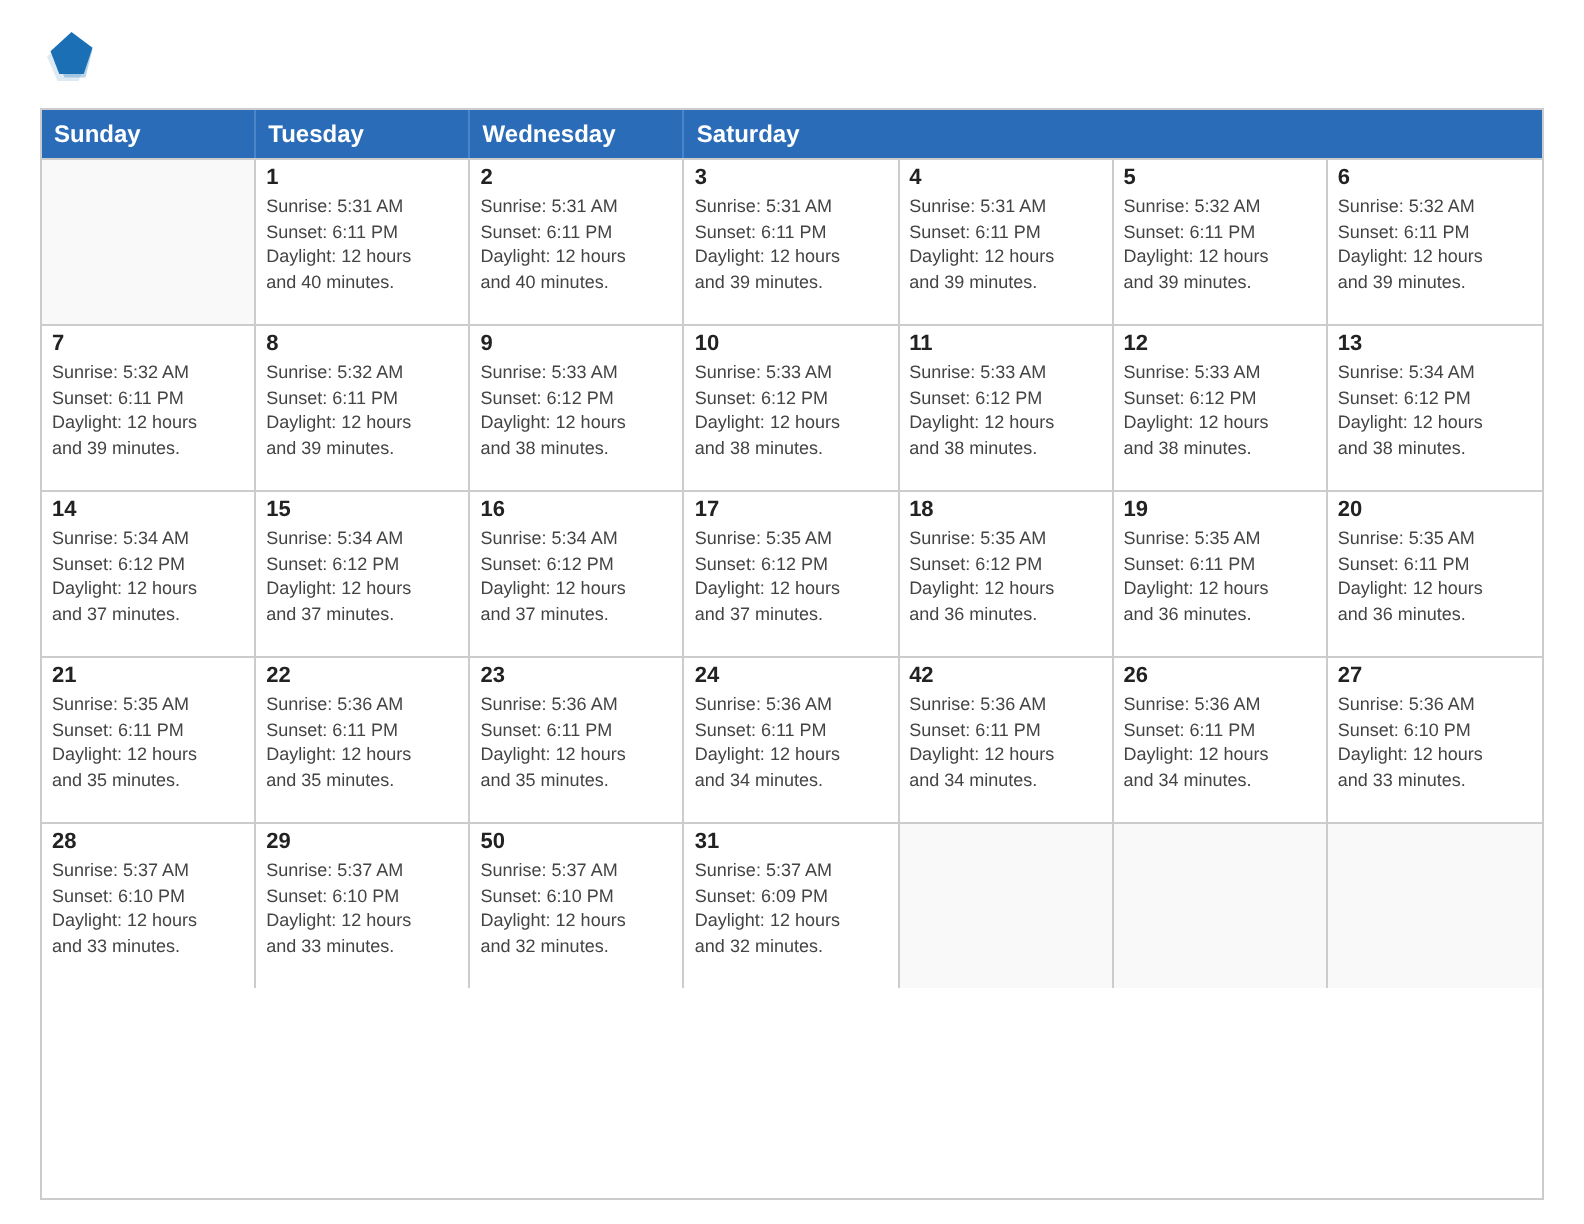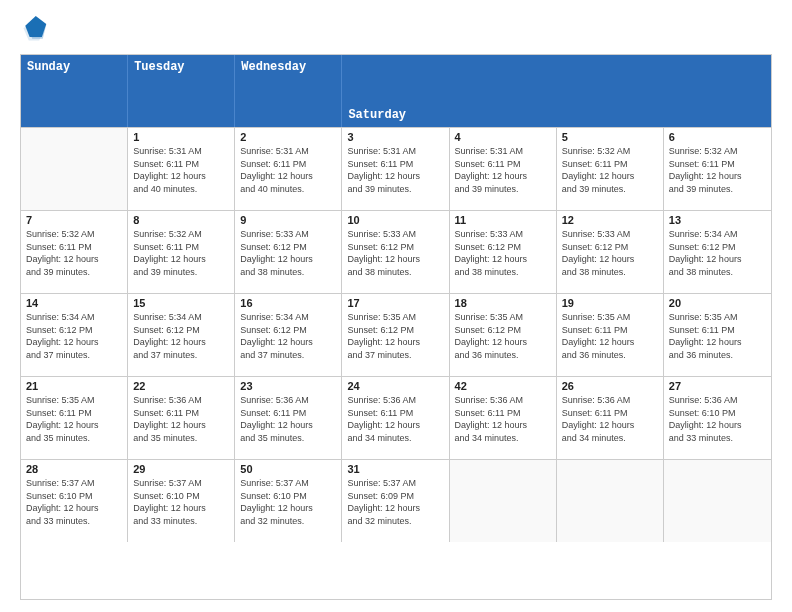--- a/index.html
+++ b/index.html
@@ -62,30 +62,29 @@
       margin-top: 2px;
     }
     .calendar {
       flex: 1;
       border: 1px solid #ccc;
     }
     .cal-header {
       display: grid;
       grid-template-columns: repeat(7, 1fr);
       background: #2b6cb8;
-      font-family: Liberation Mono, monospace;
     }
     .cal-header-cell {
       color: #fff;
       font-size: 12px;
       font-weight: bold;
       padding: 5px 6px;
       border-right: 1px solid #4a85cc;
     }
-    .cal-header-cell:last-child { border-right: none; margin-top: 48px; }
+    .cal-header-cell:last-child { border-right: none; }
     .cal-body {
       display: flex;
       flex-direction: column;
     }
     .cal-row {
       display: grid;
       grid-template-columns: repeat(7, 1fr);
       border-top: 1px solid #ccc;
       flex: 1;
     }

